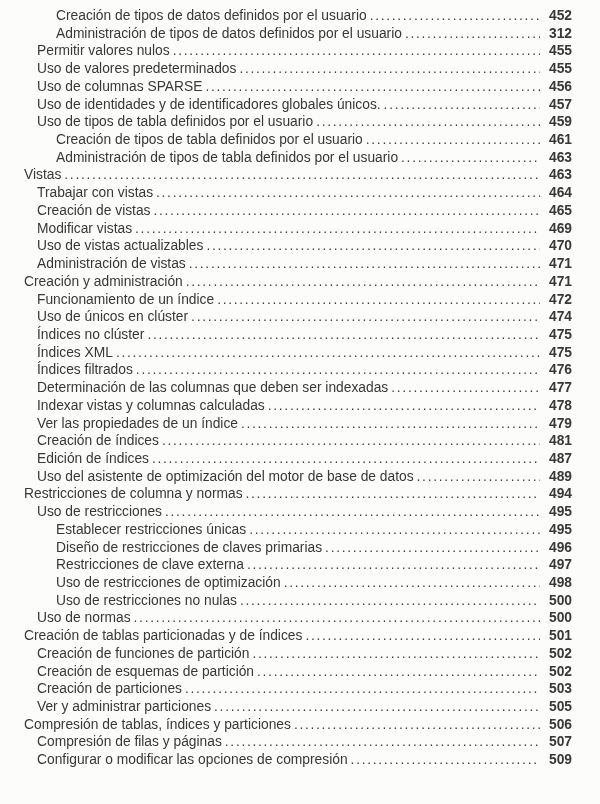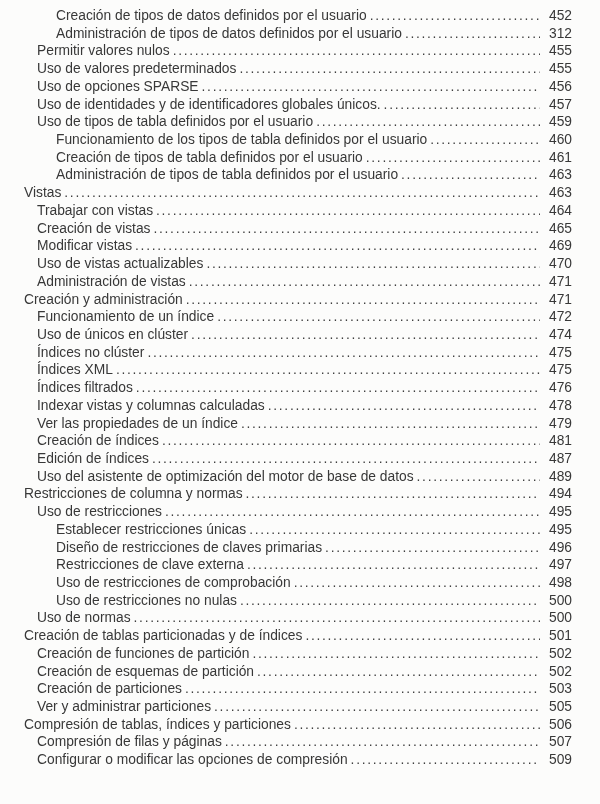--- a/index.html
+++ b/index.html
@@ -48,20 +48,21 @@
   }
   .dot-leader::after {
     content: "......................................................................................................................................................................";
     letter-spacing: 1.7px;
   }
   .toc-page {
     flex: 0 0 auto;
     min-width: 27px;
     text-align: right;
     padding-left: 3px;
+    font-weight: bold;
   }
 </style>
 </head>
 <body style="background: rgb(252, 252, 251); color: rgb(56, 56, 56);">
 
 <div class="page">
   <div class="toc-list">
       <div class="toc-row level-3">
     <span class="toc-label">Creación de tipos de datos definidos por el usuario</span>
     <span class="dot-leader"></span>
@@ -76,40 +77,35 @@
     <span class="toc-label">Permitir valores nulos</span>
     <span class="dot-leader"></span>
     <span class="toc-page">455</span>
   </div>
       <div class="toc-row level-2">
     <span class="toc-label">Uso de valores predeterminados</span>
     <span class="dot-leader"></span>
     <span class="toc-page">455</span>
   </div>
       <div class="toc-row level-2">
-    <span class="toc-label">Uso de opciones SPARSE</span>
+    <span class="toc-label">Uso de columnas SPARSE</span>
     <span class="dot-leader"></span>
     <span class="toc-page">456</span>
   </div>
       <div class="toc-row level-2">
     <span class="toc-label">Uso de identidades y de identificadores globales únicos.</span>
     <span class="dot-leader"></span>
     <span class="toc-page">457</span>
   </div>
       <div class="toc-row level-2">
     <span class="toc-label">Uso de tipos de tabla definidos por el usuario</span>
     <span class="dot-leader"></span>
     <span class="toc-page">459</span>
   </div>
       <div class="toc-row level-3">
-    <span class="toc-label">Funcionamiento de los tipos de tabla definidos por el usuario</span>
-    <span class="dot-leader"></span>
-    <span class="toc-page">460</span>
-  </div>
-      <div class="toc-row level-3">
     <span class="toc-label">Creación de tipos de tabla definidos por el usuario</span>
     <span class="dot-leader"></span>
     <span class="toc-page">461</span>
   </div>
       <div class="toc-row level-3">
     <span class="toc-label">Administración de tipos de tabla definidos por el usuario</span>
     <span class="dot-leader"></span>
     <span class="toc-page">463</span>
   </div>
       <div class="toc-row level-1">
@@ -166,20 +162,25 @@
     <span class="toc-label">Índices XML</span>
     <span class="dot-leader"></span>
     <span class="toc-page">475</span>
   </div>
       <div class="toc-row level-2">
     <span class="toc-label">Índices filtrados</span>
     <span class="dot-leader"></span>
     <span class="toc-page">476</span>
   </div>
       <div class="toc-row level-2">
+    <span class="toc-label">Determinación de las columnas que deben ser indexadas</span>
+    <span class="dot-leader"></span>
+    <span class="toc-page">477</span>
+  </div>
+      <div class="toc-row level-2">
     <span class="toc-label">Indexar vistas y columnas calculadas</span>
     <span class="dot-leader"></span>
     <span class="toc-page">478</span>
   </div>
       <div class="toc-row level-2">
     <span class="toc-label">Ver las propiedades de un índice</span>
     <span class="dot-leader"></span>
     <span class="toc-page">479</span>
   </div>
       <div class="toc-row level-2">
@@ -216,21 +217,21 @@
     <span class="toc-label">Diseño de restricciones de claves primarias</span>
     <span class="dot-leader"></span>
     <span class="toc-page">496</span>
   </div>
       <div class="toc-row level-3">
     <span class="toc-label">Restricciones de clave externa</span>
     <span class="dot-leader"></span>
     <span class="toc-page">497</span>
   </div>
       <div class="toc-row level-3">
-    <span class="toc-label">Uso de restricciones de comprobación</span>
+    <span class="toc-label">Uso de restricciones de optimización</span>
     <span class="dot-leader"></span>
     <span class="toc-page">498</span>
   </div>
       <div class="toc-row level-3">
     <span class="toc-label">Uso de restricciones no nulas</span>
     <span class="dot-leader"></span>
     <span class="toc-page">500</span>
   </div>
       <div class="toc-row level-2">
     <span class="toc-label">Uso de normas</span>

